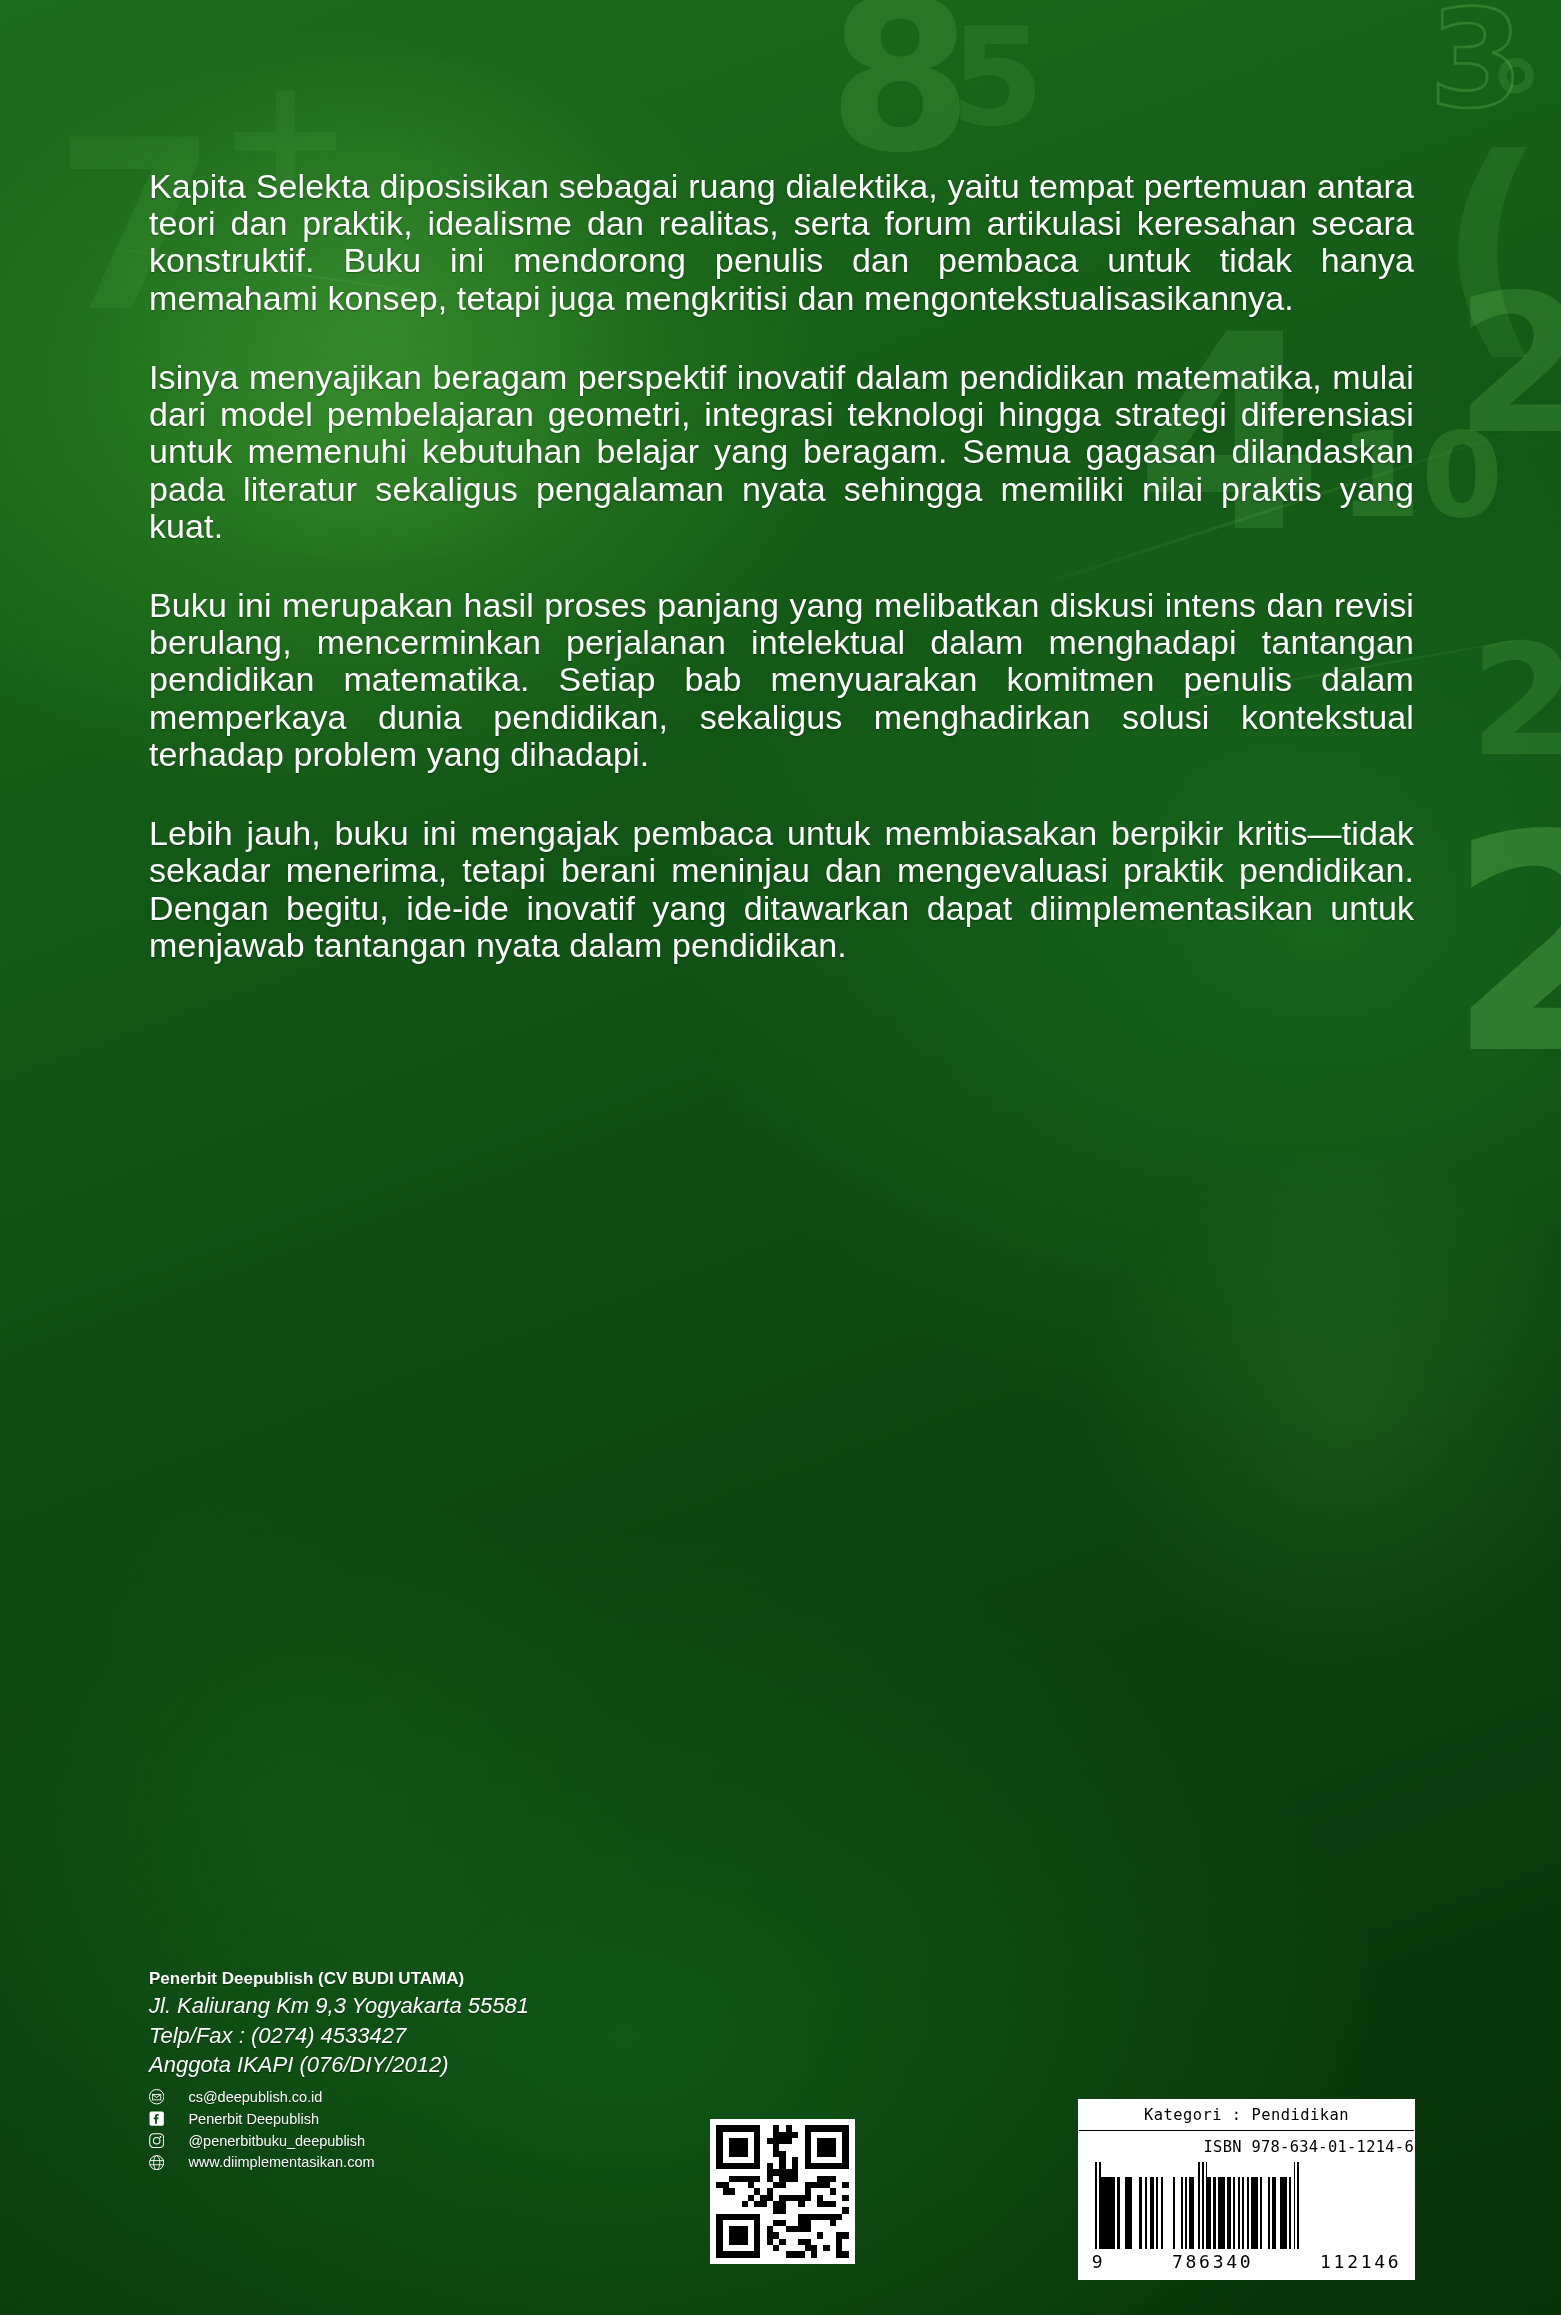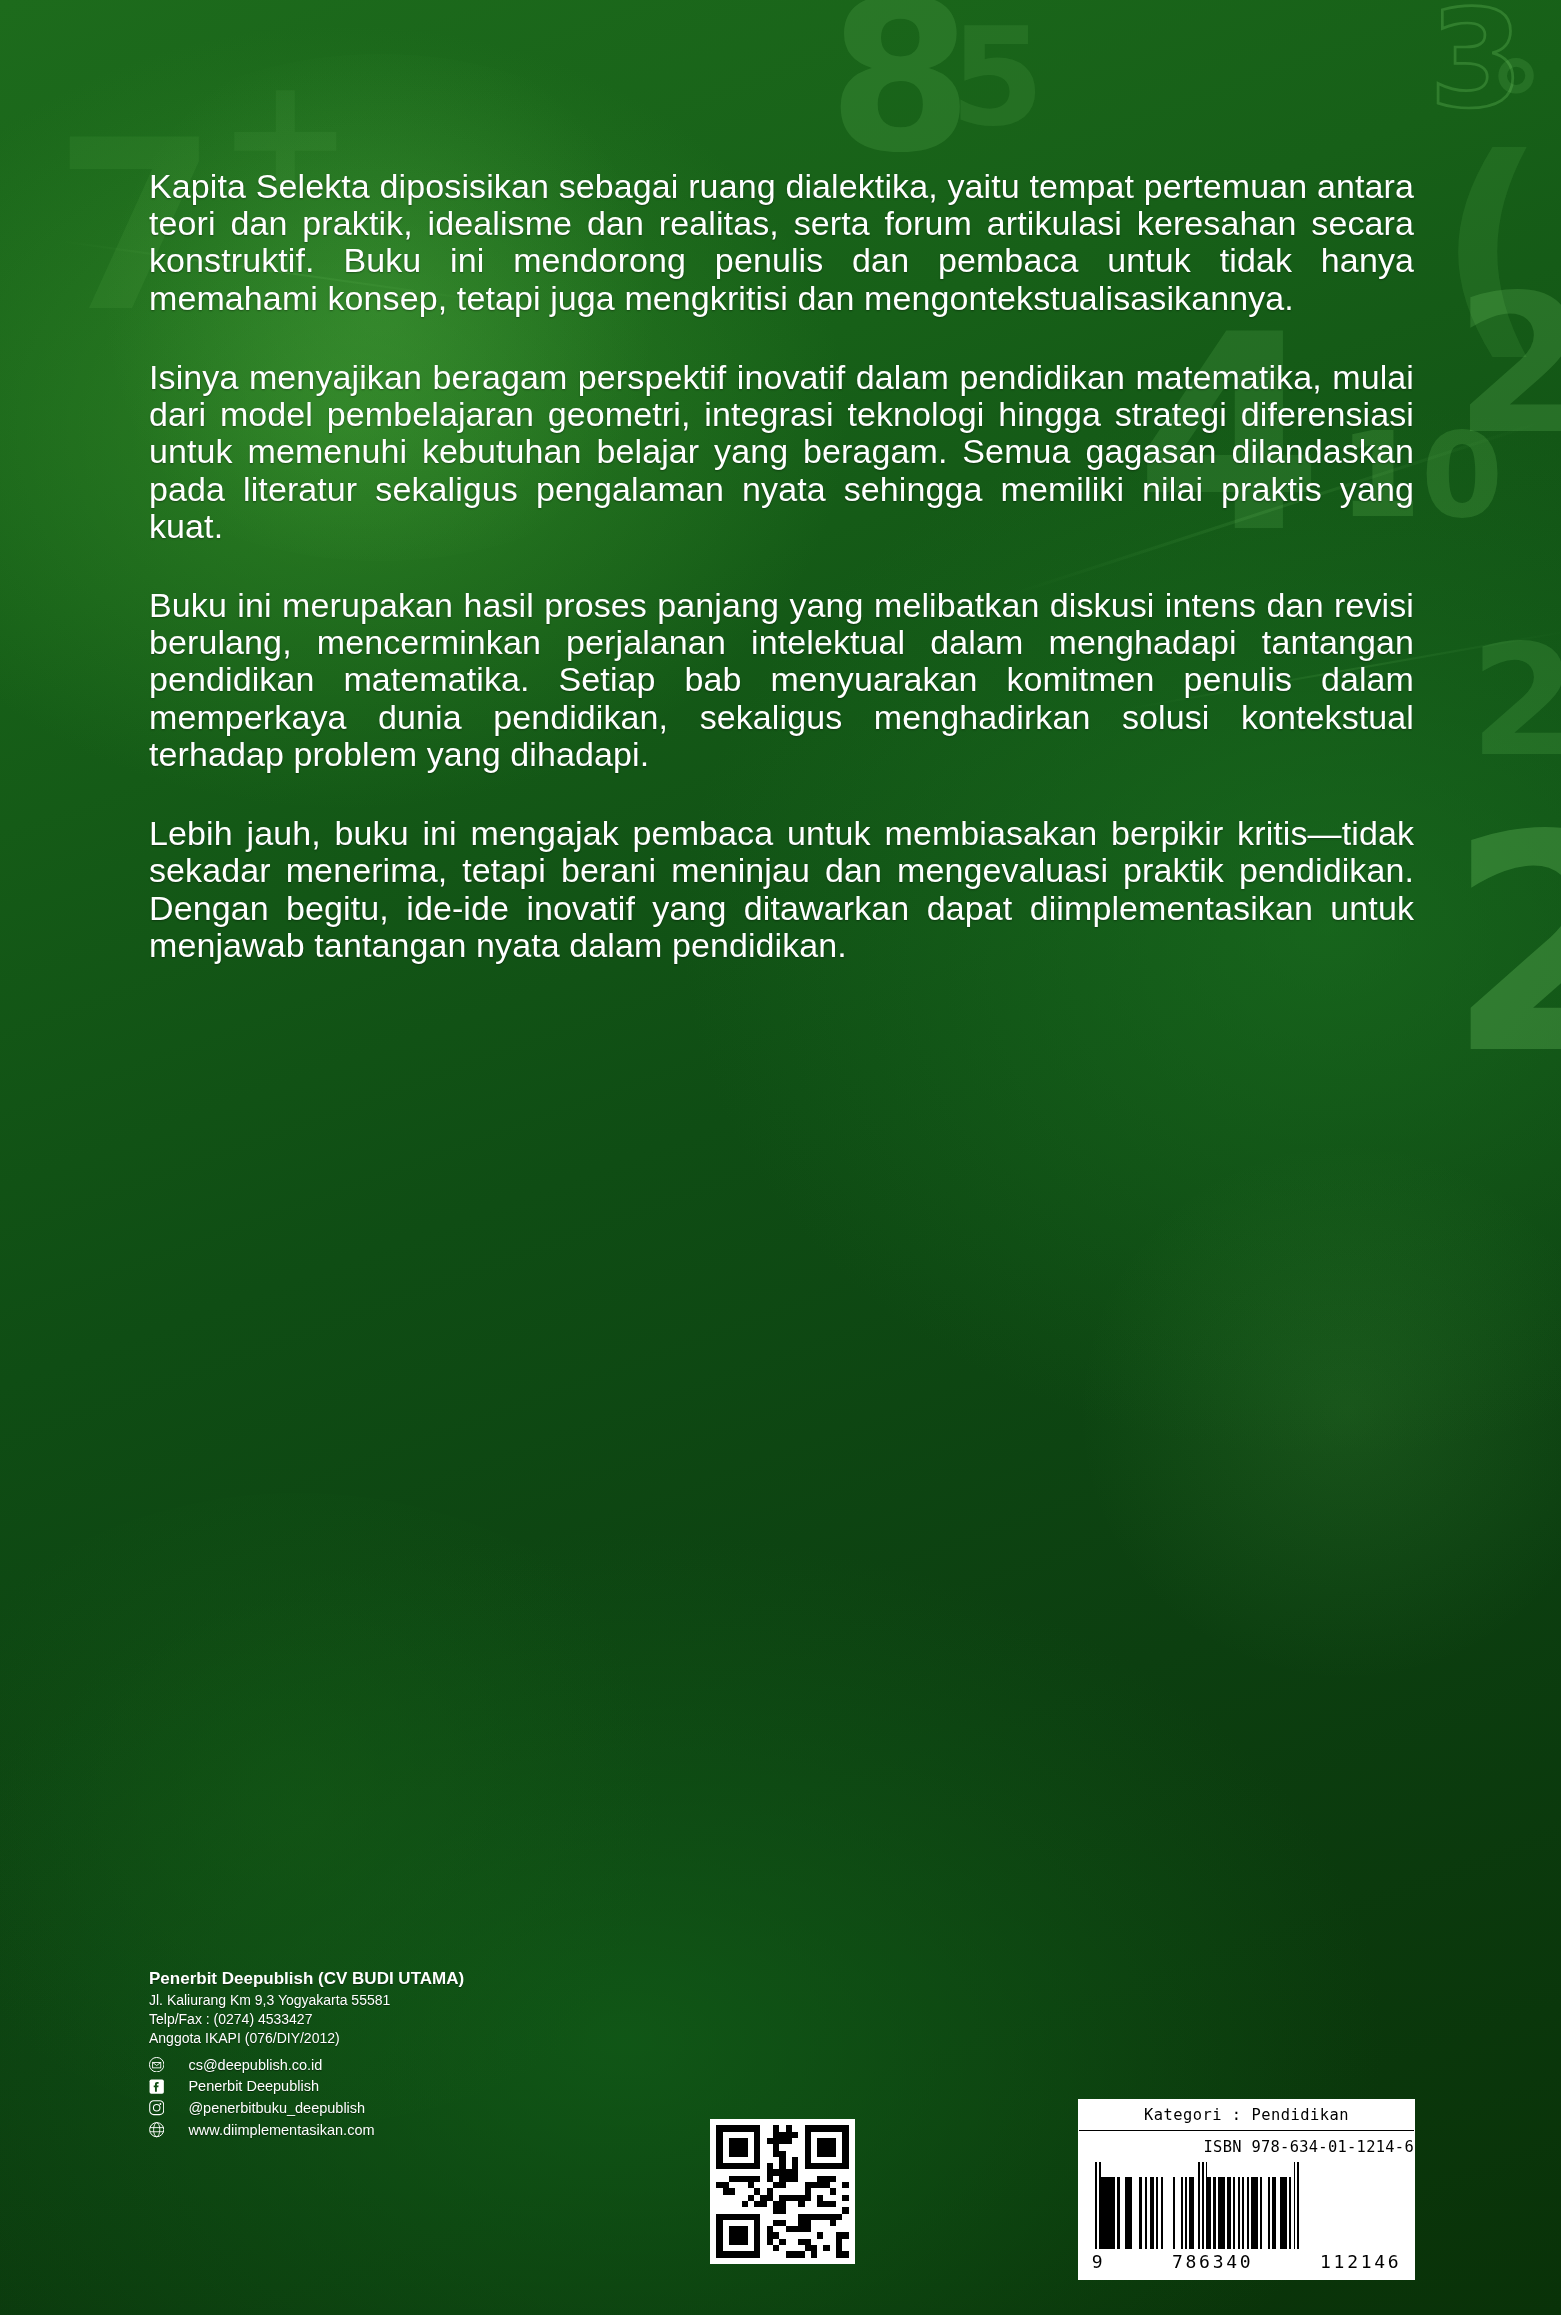--- a/index.html
+++ b/index.html
@@ -87,22 +87,23 @@
     color: #ffffff;
     text-shadow: 0 0.9px 0.9px rgba(0,0,0,0.45);
   }
   .publisher .pub-name {
     font-size: 17px;
     font-weight: 700;
     line-height: 1.32;
     margin-bottom: 0.9px;
   }
   .publisher .pub-line {
-    font-size: 14px;
+    font-size: 22px;
     line-height: 1.35;
+    font-style: italic;
   }
   .contact-list {
     margin-top: 8.1px;
   }
   .contact-row {
     display: flex;
     align-items: center;
     gap: 24px;
     margin-bottom: 3.6px;
   }

